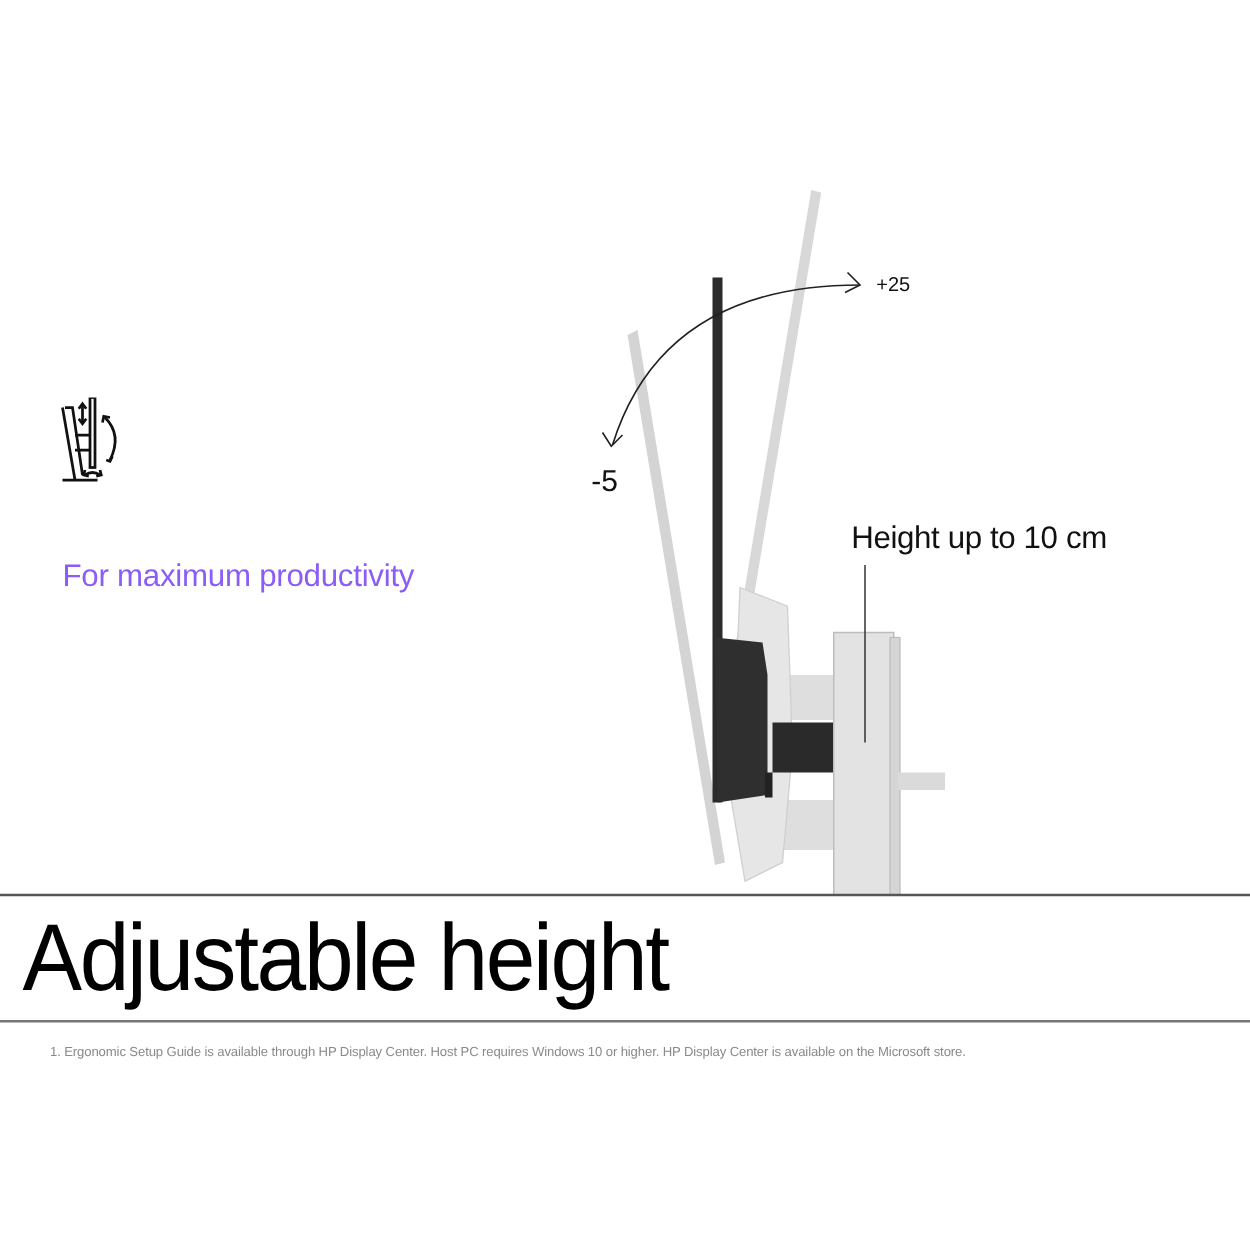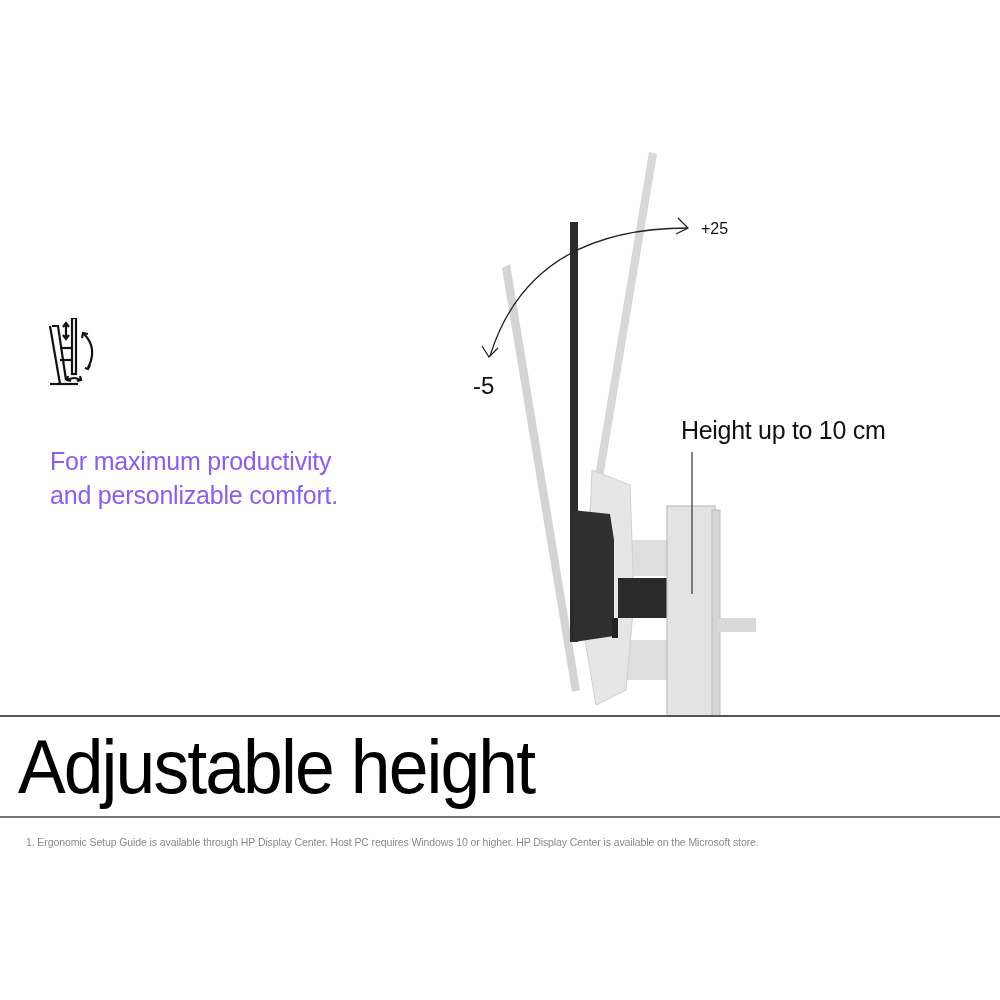--- a/index.html
+++ b/index.html
@@ -9,21 +9,21 @@
   .desc { left:50px; top:408px; font-size:25px; line-height:34px; color:#8b5cf6; letter-spacing:-0.2px;margin-top:36px; }
   .desc div { white-space:nowrap; }
   .desc sup { font-size:12px; vertical-align:top; position:relative; top:2px; }
   .illus { left:0; top:0; width:1000px; height:720px; }
   .tilt-plus { left:701px; top:220px; font-size:16px; color:#111; }
   .tilt-minus { left:473px; top:372px; font-size:24px; color:#111; }
   .height-label { left:681px; top:416px; font-size:25px; color:#111; white-space:nowrap; letter-spacing:-0.3px; }
   .rule-top { left:0; top:715px; width:1000px; height:2px; background:#555; }
   .rule-bottom { left:0; top:816px; width:1000px; height:2px; background:#777; }
   .headline { left:18px; top:722px; font-size:76px; line-height:90px; color:#000; letter-spacing:-2px; transform:scaleX(0.94); transform-origin:left; white-space:nowrap; }
-  .footnote { left:26px; top:836px; font-size:10.5px; color:#8a8a8a; white-space:nowrap; letter-spacing:-0.1px; }
+  .footnote { left:40px; top:836px; font-size:10.5px; color:#8a8a8a; white-space:nowrap; letter-spacing:-0.1px; }
 </style>
 </head>
 <body>
 
 <svg class="abs feature-icon" viewBox="0 0 60 72">
   <g fill="none" stroke="#111" stroke-width="2.2">
     <polyline points="4,8 10,8 18,62"></polyline>
     <polyline points="2,8 12,66"></polyline>
     <line x1="2" y1="66" x2="30" y2="66"></line>
     <rect x="24" y="0" width="4" height="56"></rect>
@@ -36,21 +36,20 @@
     <polyline points="34,20 35,15 40,16"></polyline>
     <polyline points="37,50 40,51 42,47"></polyline>
     <path d="M20,62 Q26,58 32,62"></path>
     <polyline points="20,58 19,62 23,63"></polyline>
     <polyline points="32,58 33,62 29,63"></polyline>
   </g>
 </svg>
 
 <div class="abs desc">
   <div>For maximum productivity</div>
-  <div>and personlizable comfort.</div>
 </div>
 
 <svg class="abs illus" viewBox="0 0 1000 720">
 
   <rect x="622" y="540" width="46" height="36" fill="#dedede"></rect>
   <rect x="622" y="640" width="46" height="40" fill="#dedede"></rect>
 
   <polygon points="502,268 510,264 580,690 572,692" fill="#d4d4d4"></polygon>
 
   <polygon points="649,152 657,154 596,520 588,518" fill="#d8d8d8"></polygon>

